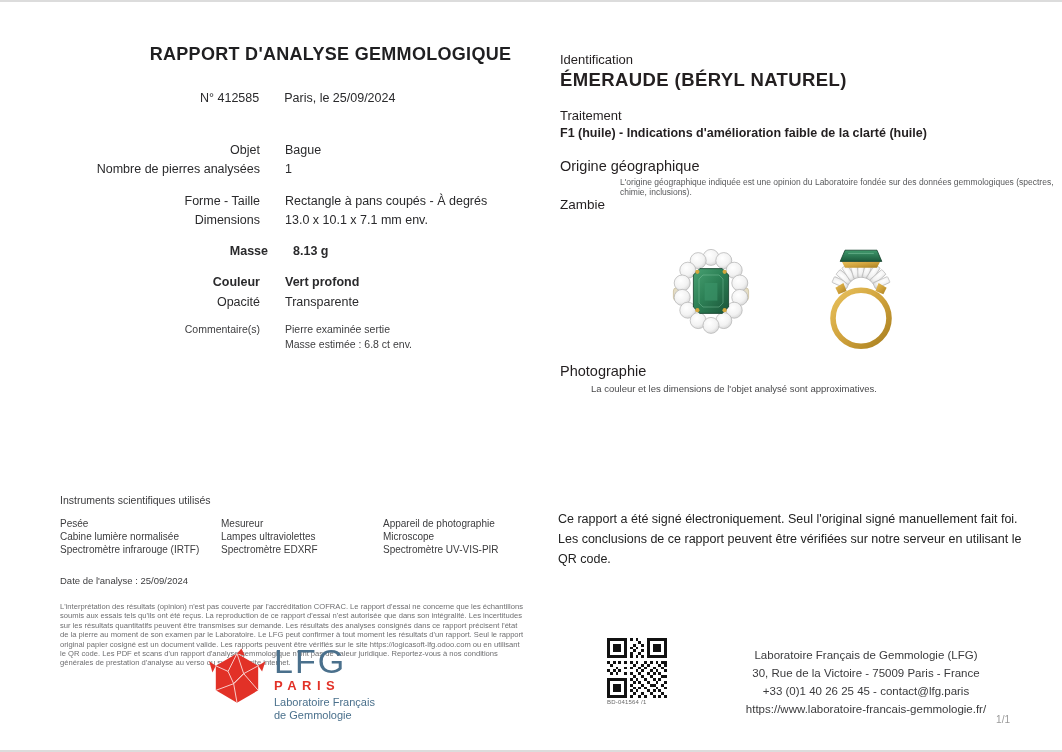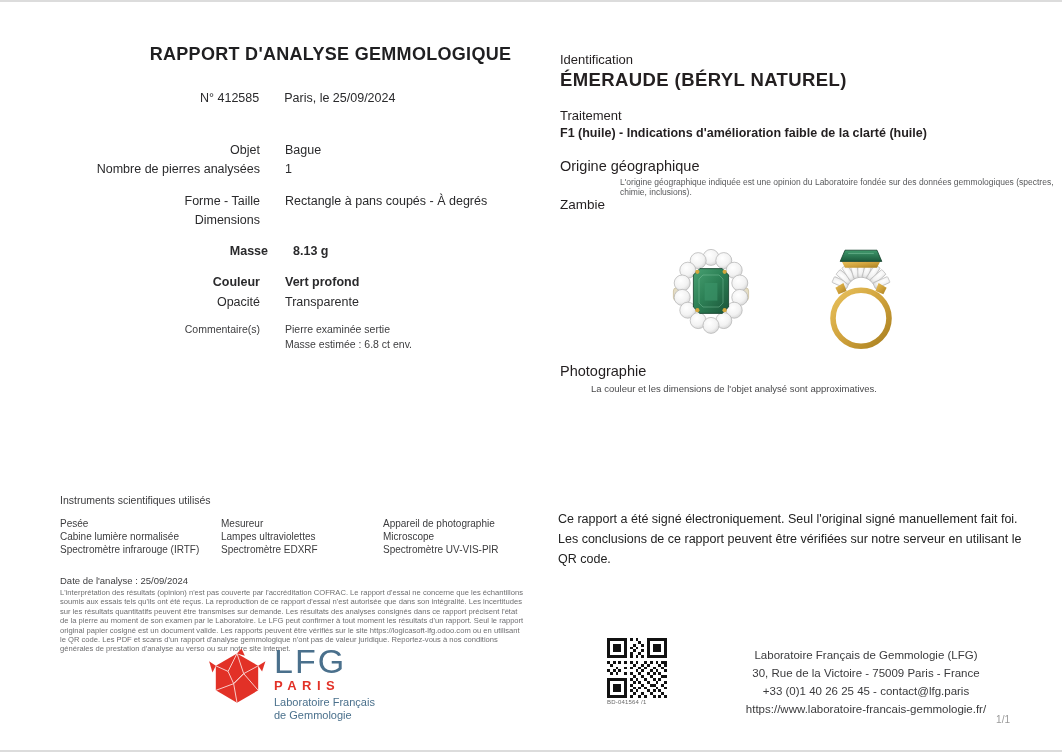--- a/index.html
+++ b/index.html
@@ -58,21 +58,21 @@
   
   .instruments{position:absolute;left:60px;top:494px;width:470px;}
   .instruments .head{font-size:10.5px;color:#3c3c3e;margin-bottom:11px;}
   .instr-grid{
     display:grid;grid-template-columns:161px 162px 1fr;
     font-size:10px;line-height:13px;color:#3c3c3e;row-gap:0;
   }
 
   
   .legal{position:absolute;left:60px;top:575px;width:465px;}
-  .legal .date{font-size:9.5px;color:#3c3c3e;margin-bottom:2px;}
+  .legal .date{font-size:9.5px;color:#3c3c3e;margin-bottom:16px;}
   .legal .para{font-size:7.6px;line-height:9.4px;color:#6e6e70;text-align:left;}
 
   
   .logo{position:absolute;left:208px;top:646px;display:flex;gap:8px;}
   .logo-text{display:flex;flex-direction:column;}
   .logo-acronym{font-size:34px;line-height:30px;letter-spacing:2px;color:#4a708c;font-weight:400;}
   .logo-city{font-size:13px;font-weight:700;letter-spacing:5.5px;color:#e23127;margin-top:2px;}
   .logo-name{font-size:11px;line-height:13px;color:#4a708c;margin-top:3px;}
 
   .qr{position:absolute;left:607px;top:638px;width:60px;}
@@ -105,20 +105,21 @@
   <div class="fieldrow r-nombre">
     <span class="lbl">Nombre de pierres analysées</span>
     <span class="val">1</span>
   </div>
   <div class="fieldrow r-forme">
     <span class="lbl">Forme - Taille</span>
     <span class="val">Rectangle à pans coupés - À degrés</span>
   </div>
   <div class="fieldrow r-dim">
     <span class="lbl">Dimensions</span>
+    <span class="val">13.0 x 10.1 x 7.1 mm env.</span>
   </div>
   <div class="fieldrow bold r-masse">
     <span class="lbl">Masse</span>
     <span class="val">8.13 g</span>
   </div>
   <div class="fieldrow bold r-couleur">
     <span class="lbl">Couleur</span>
     <span class="val">Vert profond</span>
   </div>
   <div class="fieldrow r-opacite">

